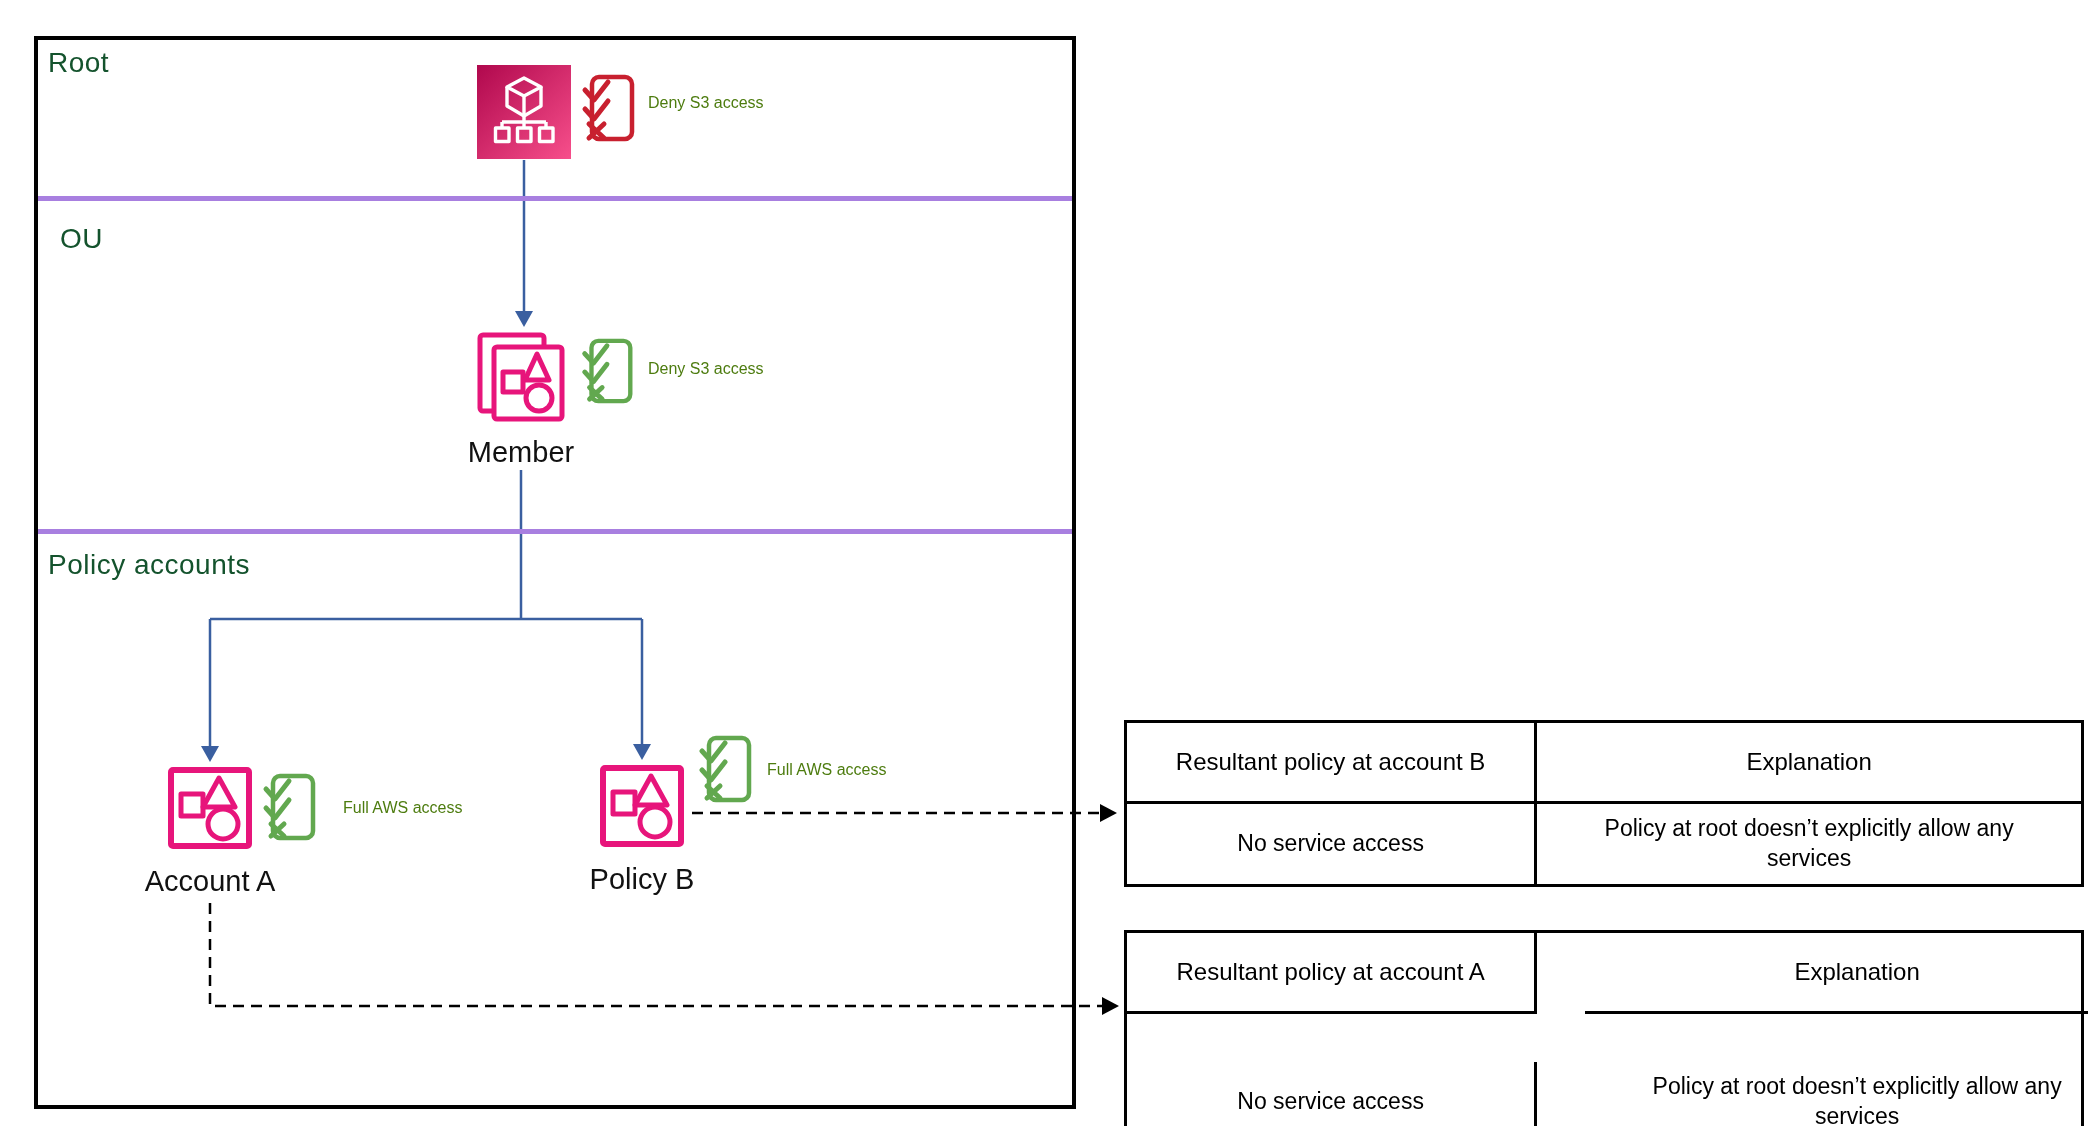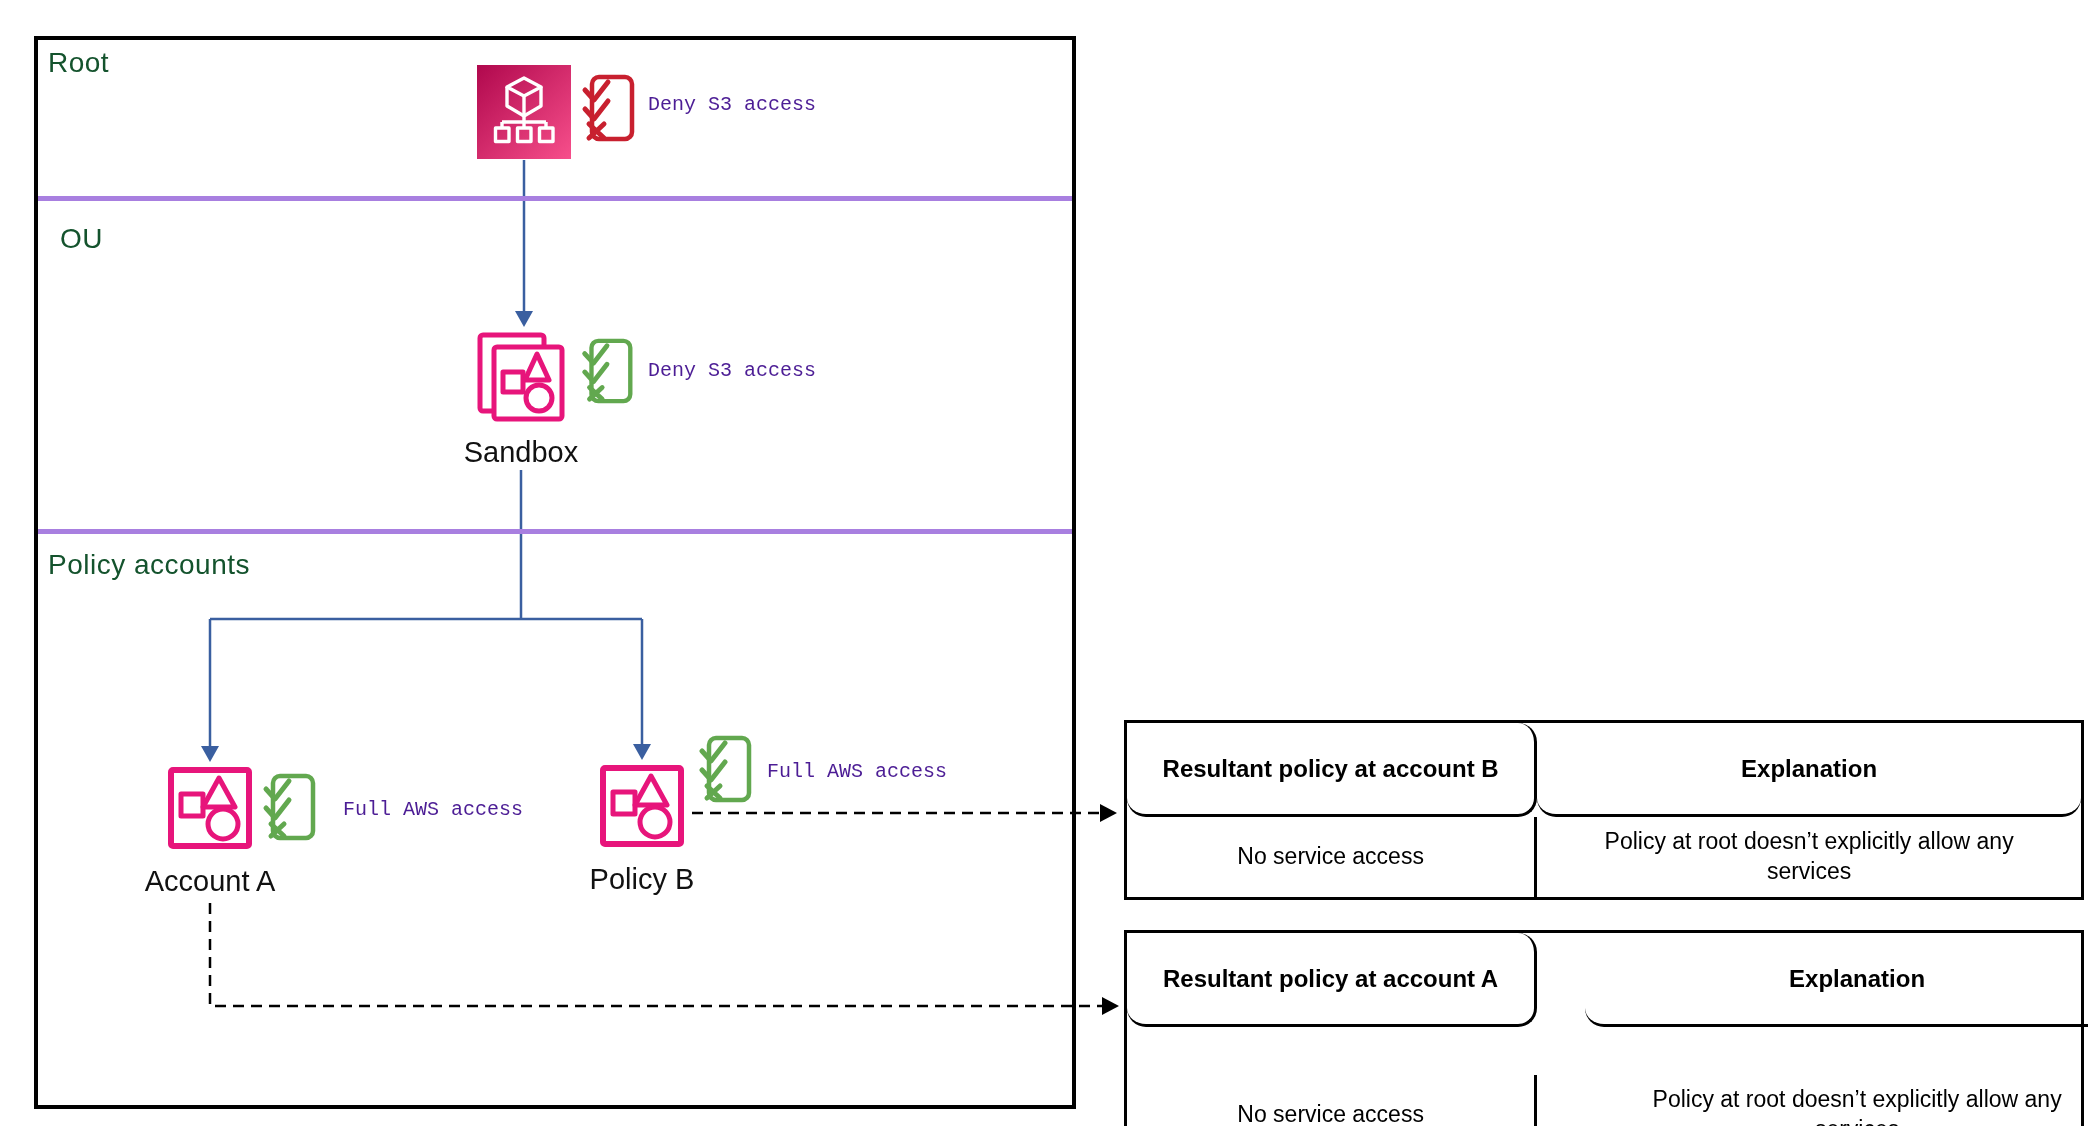--- a/index.html
+++ b/index.html
@@ -20,21 +20,21 @@
   }
   .divider{left:38px;width:1034px;height:5px;background:var(--purple);}
   .divider-1{top:196px;}
   .divider-2{top:529px;}
 
   .section-label{font-size:28px;line-height:1.1;color:#14532d;letter-spacing:0.5px;}
   .lbl-root{left:48px;top:48px;}
   .lbl-ou{left:60px;top:224px;}
   .lbl-member{left:48px;top:550px;}
 
-  .policy-label{font-size:20px;line-height:1.1;color:#4c1d95;font-family:Liberation Mono, monospace;}
+  .policy-label{font-size:16px;line-height:1.1;color:#4d7c0f;}
   .node-label{font-size:29px;line-height:1.1;color:#111;text-align:center;}
 
   .overlay{left:0;top:0;width:2088px;height:1126px;pointer-events:none;}
 
   
   .s-pink{stroke:var(--pink);}
   .s-red{stroke:var(--red);}
   .s-green{stroke:var(--green);}
   .s-blue{stroke:var(--blue);}
   .f-blue{fill:var(--blue);}
@@ -49,21 +49,21 @@
   .policy-table{
     width:960px;left:1124px;
     border:3px solid #000;box-sizing:border-box;
     display:grid;grid-template-columns:43% 57%;
     background:#fff;
   }
   .policy-table .cell{
     display:flex;align-items:center;justify-content:center;
     text-align:center;box-sizing:border-box;padding:6px 24px;
   }
-  .policy-table .head{font-weight:bold;font-size:24px;height:94px;border-bottom:3px solid #000;border-radius:19px;}
+  .policy-table .head{font-weight:normal;font-size:24px;height:81px;border-bottom:3px solid #000;}
   .policy-table .body{font-size:23px;height:80px;line-height:1.3;}
   .policy-table .col-left{border-right:3px solid #000;}
   .table-b{top:720px;}
   .table-a{top:930px;gap:48px;}
 </style>
 </head>
 <body>
 
 <div class="canvas">
 
@@ -136,21 +136,21 @@
 
   <svg class="abs" style="left:580px;top:338px;" width="54" height="66" viewBox="0 0 54 68">
     <rect class="s-green f-white" x="11" y="3" width="40" height="62" rx="7" stroke-width="4.5"></rect>
     <g class="s-green f-none" stroke-width="5" stroke-linecap="round" stroke-linejoin="round">
       <path d="M4 16 L13 26 L27 8"></path>
       <path d="M4 35 L13 45 L27 27"></path>
       <path d="M9 51 L22 63 M22 51 L9 63"></path>
     </g>
   </svg>
   <div class="abs policy-label" style="left:648px;top:360px;">Deny S3 access</div>
-  <div class="abs node-label" style="left:446px;top:437px;width:150px;">Sandbox</div>
+  <div class="abs node-label" style="left:446px;top:437px;width:150px;">Member</div>
 
   <svg class="abs" style="left:168px;top:767px;" width="84" height="82" viewBox="0 0 84 82">
     <rect class="s-pink f-white" x="3" y="3" width="78" height="76" rx="2" stroke-width="6"></rect>
     <g class="s-pink f-none" stroke-width="5" stroke-linejoin="round">
       <rect x="13" y="27" width="22" height="22"></rect>
       <path d="M51 11 L67 40 L35 40 Z"></path>
       <circle cx="55" cy="57" r="15"></circle>
     </g>
   </svg>
   <svg class="abs" style="left:262px;top:773px;" width="54" height="68" viewBox="0 0 54 68">

